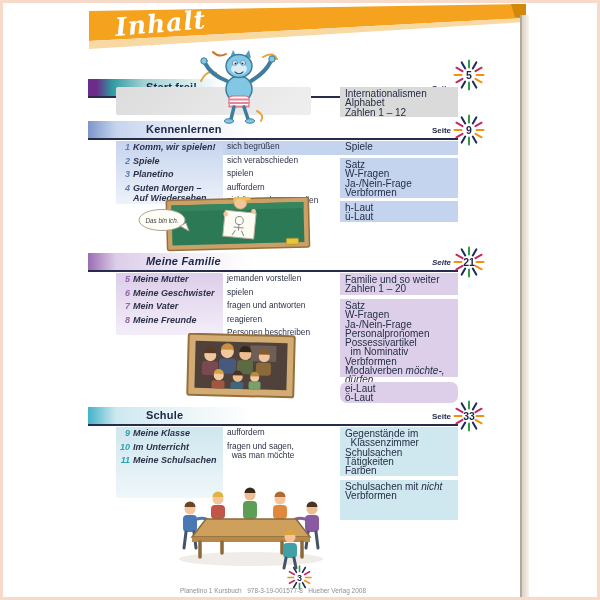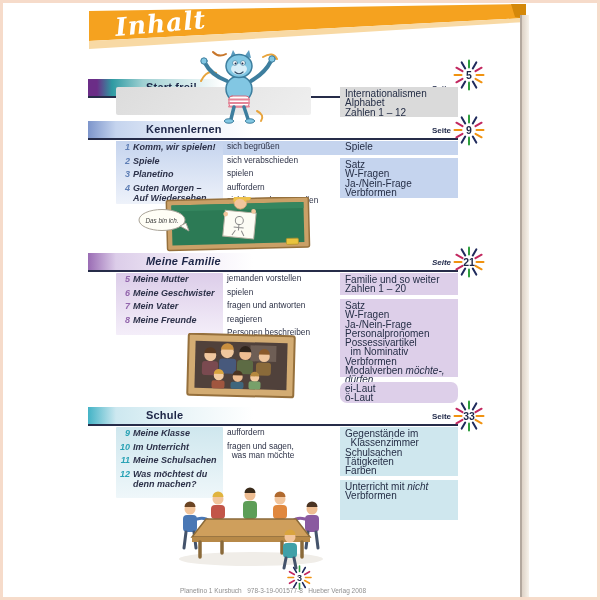--- a/index.html
+++ b/index.html
@@ -168,20 +168,24 @@
   <div class="topic" style="top:152.5px;">sich verabschieden</div>
   <div class="topic" style="top:166px;">spielen</div>
   <div class="topic" style="top:179.5px;">auffordern</div>
   <div class="topic" style="top:192.5px;">sich/jemanden vorstellen</div>
   <div class="rtext abs" style="left:342px;top:139px;">Spiele</div>
   <div class="rbox kenn" style="top:155px;height:40px;">
     <div class="rtext">Satz
 W-Fragen
 Ja-/Nein-Frage
 Verbformen</div>
+  </div>
+  <div class="rbox kenn" style="top:198px;height:21px;">
+    <div class="rtext">h-Laut
+ü-Laut</div>
   </div>
 
   <svg class="illus" style="left:134px;top:194px;width:182px;height:62px;" viewBox="0 0 182 62">
     <g transform="rotate(-1.5 90 30)">
       <rect x="30" y="2" width="142" height="50" rx="2" fill="#caa067" stroke="#96703c" stroke-width="1.5"></rect>
       <rect x="35" y="7" width="132" height="40" fill="#2c7a55"></rect>
       <rect x="35" y="7" width="132" height="6" fill="#35865f"></rect>
       <circle cx="104" cy="6" r="6.5" fill="#f2c59c" stroke="#c79c6d" stroke-width="0.8"></circle>
       <path d="M97,4 a7,7 0 0 1 14,-1 l-2,3 a6,6 0 0 0 -11,0 z" fill="#eec14b"></path>
       <circle cx="112" cy="1.5" r="2.6" fill="#eec14b"></circle>
@@ -321,37 +325,32 @@
     <span class="utitle">Meine Klasse</span>
   </div>
   <div class="unit" style="top:438.5px;">
     <span class="unum c-teal">10</span>
     <span class="utitle">Im Unterricht</span>
   </div>
   <div class="unit" style="top:452px;">
     <span class="unum c-teal">11</span>
     <span class="utitle">Meine Schulsachen</span>
   </div>
-  <div class="unit" style="top:465.5px;">
-    <span class="unum c-teal">12</span>
-    <span class="utitle">Was möchtest du
-denn machen?</span>
-  </div>
   <div class="topic" style="top:425px;">auffordern</div>
   <div class="topic" style="top:438.5px;">fragen und sagen,
   was man möchte</div>
   <div class="rbox schu" style="top:424px;height:49px;">
     <div class="rtext">Gegenstände im
   Klassenzimmer
 Schulsachen
 Tätigkeiten
 Farben</div>
   </div>
   <div class="rbox schu" style="top:477px;height:40px;">
-    <div class="rtext"><span>Unterricht mit </span><span class="it">nicht</span></div>
+    <div class="rtext"><span>Schulsachen mit </span><span class="it">nicht</span></div>
     <div class="rtext">Verbformen</div>
   </div>
 
   <svg class="illus" style="left:163px;top:476px;width:170px;height:92px;" viewBox="0 0 170 92">
     <ellipse cx="85" cy="80" rx="72" ry="7" fill="#f0ede8"></ellipse>
     <g stroke-linecap="round">
       <circle cx="24" cy="30" r="5.5" fill="#f2c59c"></circle>
         <path d="M18.5,28 a5.5,5.5 0 0 1 11,0" fill="#6b4423"></path>
       <rect x="17" y="36" width="14" height="17" rx="4" fill="#4a78b5"></rect>
       <path d="M20,53 l-2,16 M28,53 l2,16" stroke="#44536b" stroke-width="3" fill="none"></path>

